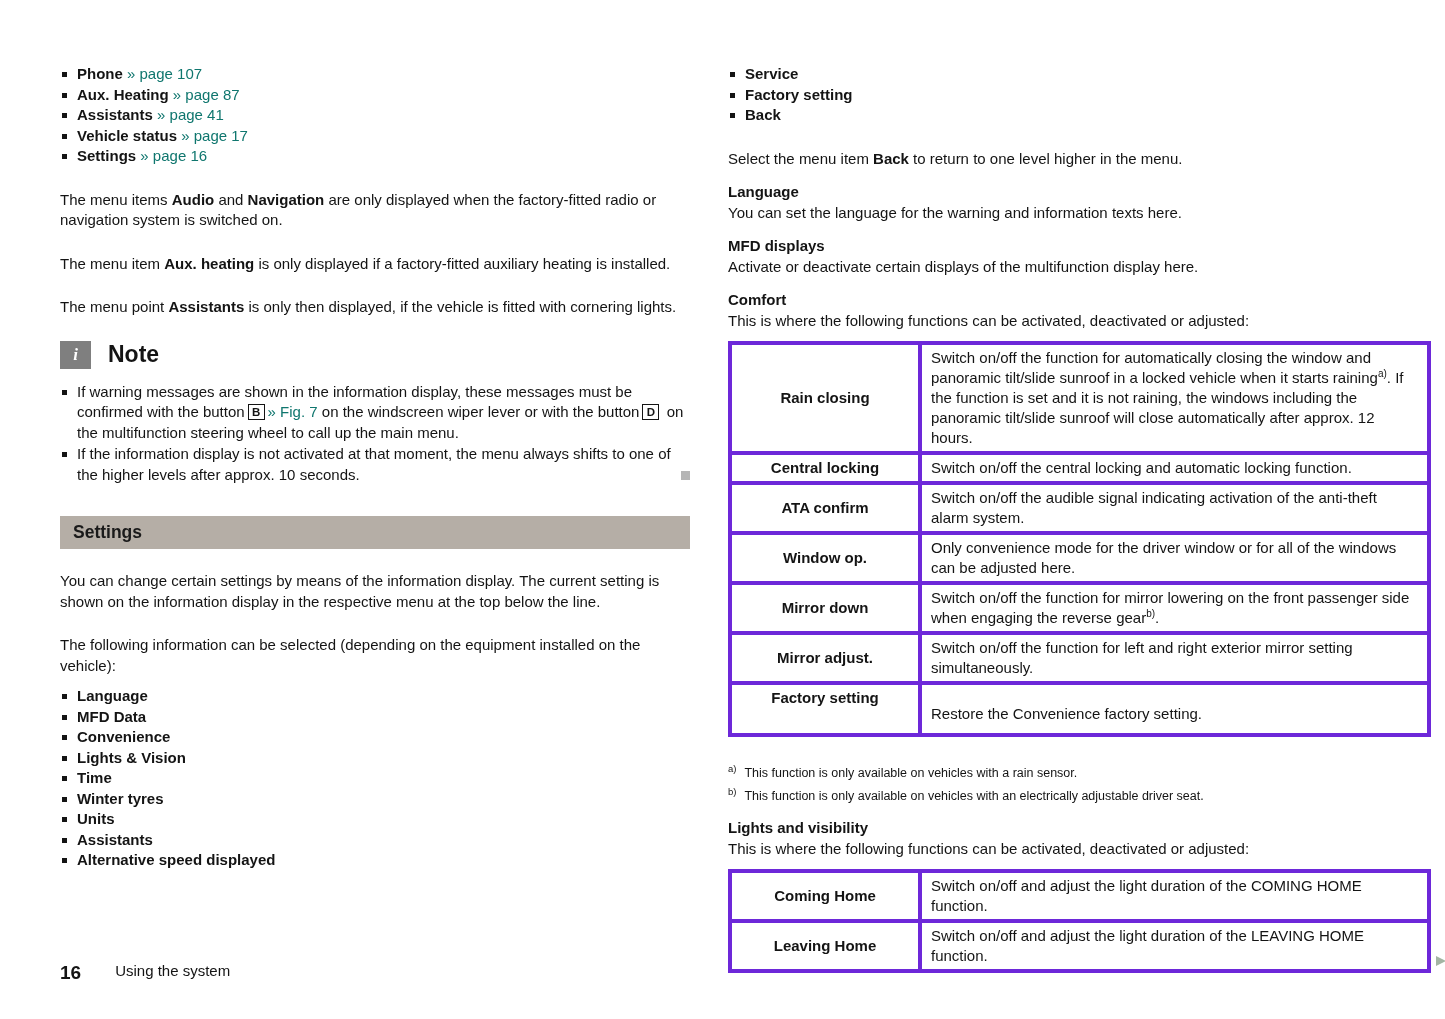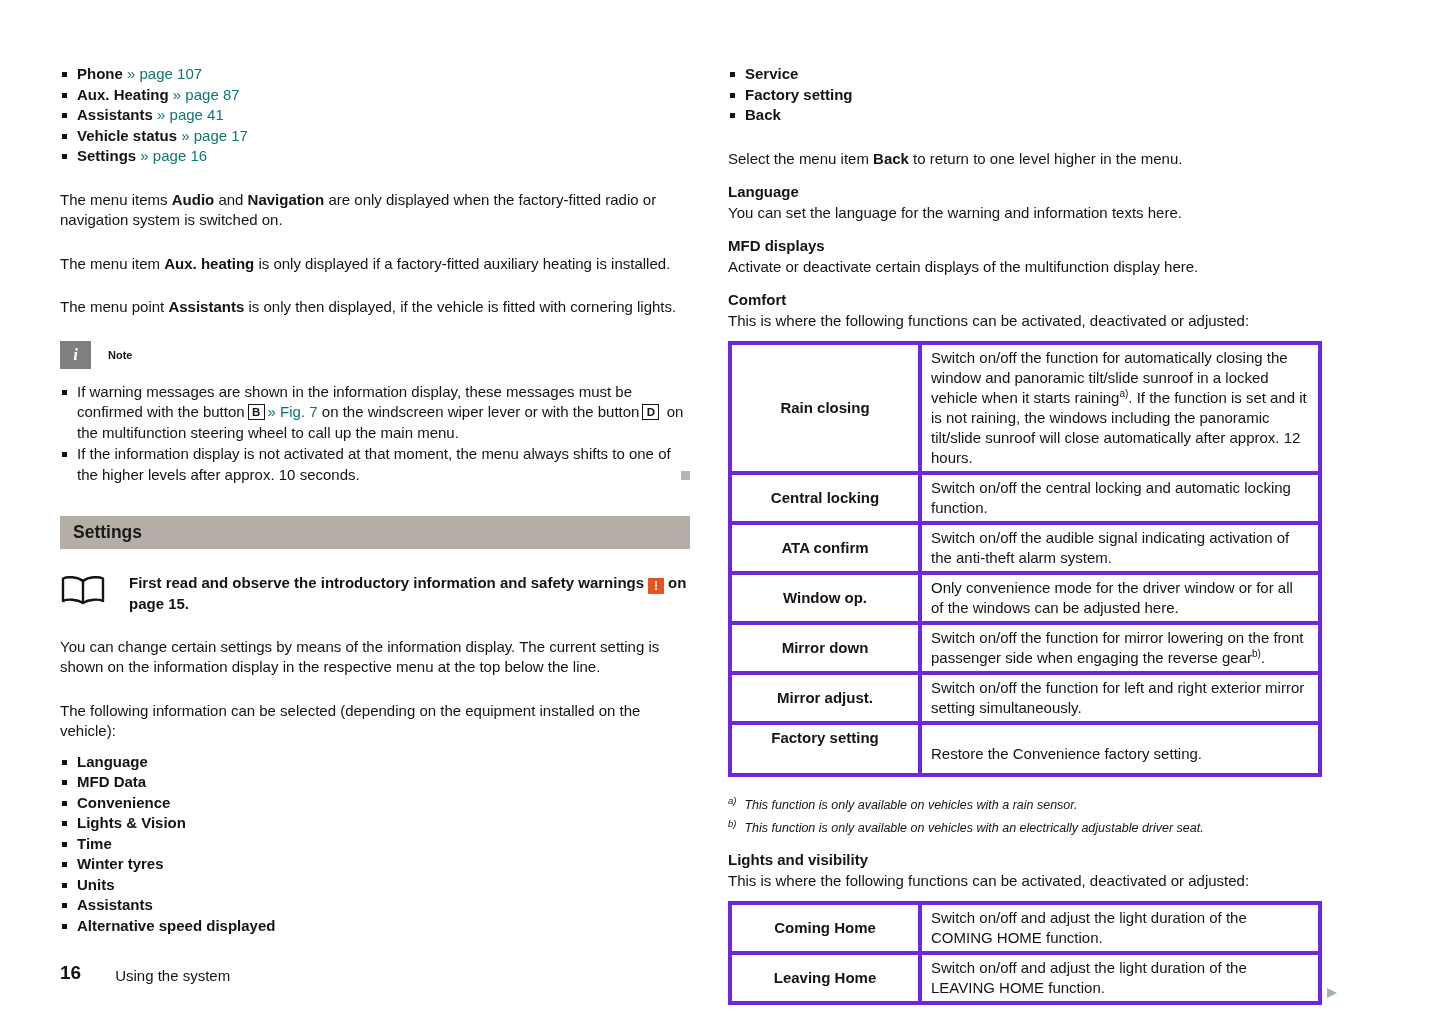--- a/index.html
+++ b/index.html
@@ -7,21 +7,21 @@
   body {
     background:#ffffff;
     font-family:"Liberation Sans", sans-serif;
     font-size:15px;
     color:#141414;
     position:relative;
     overflow:hidden;
   }
   .col { position:absolute; top:64px; }
   .col-left  { left:60px;  width:630px; }
-  .col-right { left:728px; width:594px; }
+  .col-right { left:728px; width:703px; }
 
   ul { list-style:none; }
   .bullets li { position:relative; padding-left:17px; line-height:20.5px; }
   .bullets li::before {
     content:""; position:absolute; left:2px; top:8px;
     width:5px; height:5px; background:#141414;
   }
   b { font-weight:bold; }
   .green { color:#0f766e; text-decoration:none; cursor:pointer; }
   p { margin-top:23px; line-height:20.5px; }
@@ -34,21 +34,21 @@
   }
 
   .note { margin-top:23px; }
   .note-head { display:flex; align-items:center; gap:17px; }
   .note-icon {
     width:31px; height:28px; background:#7f7f7f; color:#fff;
     display:flex; align-items:center; justify-content:center;
     font-family:"Liberation Serif", serif; font-style:italic;
     font-weight:bold; font-size:17px;
   }
-  .note-title { font-size:11px; font-weight:bold; }
+  .note-title { font-size:23px; font-weight:bold; }
   .note .bullets { margin-top:13px; }
   .note .bullets li + li { margin-top:1px; }
   .end-marker { float:right; width:9px; height:9px; background:#b5b5b5; margin-top:6px; }
 
   .section-bar {
     margin-top:31px; height:33px; background:#b5aea6; color:#1a1a1a;
     font-size:17.5px; font-weight:bold; line-height:33px; padding-left:13px;
   }
 
   .intro { margin-top:24px; display:flex; gap:23px; align-items:flex-start; }
@@ -64,32 +64,32 @@
   .options li { font-weight:bold; }
 
   .subhead { margin-top:13px; font-weight:bold; line-height:20.5px; }
   .subtext { line-height:20.5px; }
 
   table { border-collapse:collapse; width:100%; margin-top:10px; }
   td { border:4px solid #6d28d9; padding:3px 9px; line-height:20px; vertical-align:middle;margin-left:28px; }
   td.term { width:190px; text-align:center; font-weight:bold; }
   sup { font-size:10px; line-height:0; }
 
-  .footnotes { margin-top:15px; font-size:12.5px;font-style:italic; }
+  .footnotes { margin-top:23px; font-size:12.5px; }
   .footnotes div { line-height:17.5px; }
   .fn-marker { font-size:9.5px; vertical-align:super; margin-right:8px; }
 
   .table-wrap { position:relative; }
   .cont-arrow {
     position:absolute; right:-15px; bottom:7px; width:0; height:0;
     border-left:10px solid #a3b5a3;
     border-top:5.5px solid transparent; border-bottom:5.5px solid transparent;
   }
 
-  .footer { position:absolute; left:60px; top:962px; display:flex; align-items:flex-end; gap:34px; }
+  .footer { position:absolute; left:60px; top:962px; display:flex; align-items:flex-start; gap:34px; }
   .footer .num { font-size:19px; font-weight:bold; }
   .footer .label { font-size:15px; font-weight:normal; }
 </style>
 </head>
 <body>
 
 <div class="col col-left">
 
   <ul class="bullets">
     <li><b>Phone</b> <span class="green">» page 107</span></li>
@@ -111,27 +111,20 @@
       <div class="note-title">Note</div>
     </div>
     <ul class="bullets">
       <li><span>If warning messages are shown in the information display, these messages must be confirmed with the button</span><span class="keycap">B</span><span class="green">» Fig. 7</span><span> on the windscreen wiper lever or with the button</span><span class="keycap">D</span><span> on the multifunction steering wheel to call up the main menu.</span></li>
       <li><span>If the information display is not activated at that moment, the menu always shifts to one of the higher levels after approx. 10 seconds.</span><span class="end-marker"></span></li>
     </ul>
   </div>
 
   <div class="section-bar">Settings</div>
 
-  <div class="intro">
-    <svg class="book-icon" viewBox="0 0 46 30" width="46" height="30">
-      <path d="M23 6 C17 1.5 7 1.5 3 3.5 L3 26 C7 24 17 24 23 28 C29 24 39 24 43 26 L43 3.5 C39 1.5 29 1.5 23 6 Z" fill="none" stroke="#141414" stroke-width="2.4" stroke-linejoin="round"></path>
-      <line x1="23" y1="6" x2="23" y2="28" stroke="#141414" stroke-width="2.4"></line>
-    </svg>
-    <div class="intro-text"><span>First read and observe the introductory information and safety warnings</span><span class="warn-icon">!</span><span>on page 15.</span></div>
-  </div>
 
   <p style="margin-top:22px;">You can change certain settings by means of the information display. The current setting is shown on the information display in the respective menu at the top below the line.</p>
   <p>The following information can be selected (depending on the equipment installed on the vehicle):</p>
 
   <ul class="bullets options">
     <li>Language</li>
     <li>MFD Data</li>
     <li>Convenience</li>
     <li>Lights &amp; Vision</li>
     <li>Time</li>

